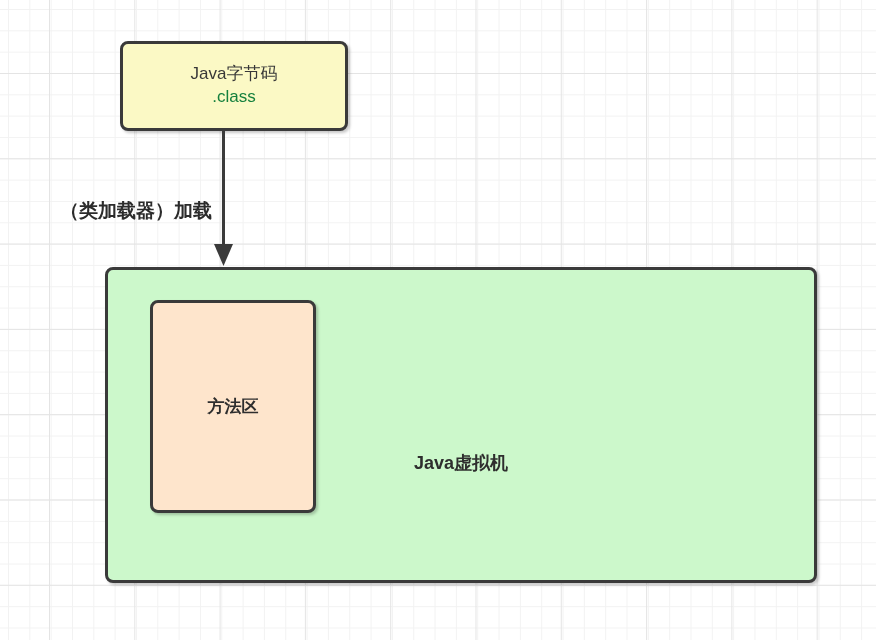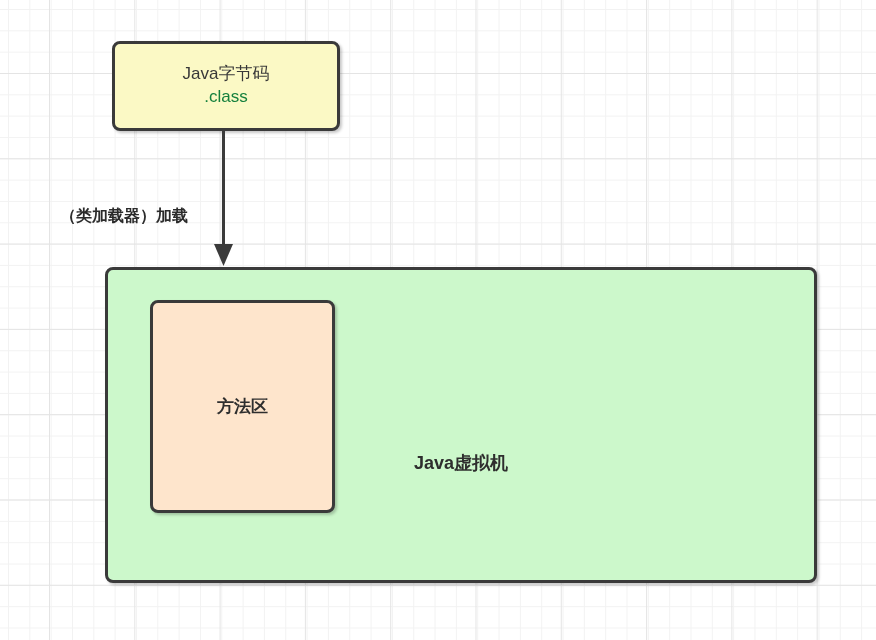--- a/index.html
+++ b/index.html
@@ -27,21 +27,21 @@
     box-sizing: border-box;
     border: 3px solid #3a3a3a;
     border-radius: 8px;
     box-shadow: 2px 2px 3px rgba(0,0,0,0.22);
     display: flex;
     flex-direction: column;
     align-items: center;
     justify-content: center;
   }
   #bytecode-box {
-    left: 112px;
+    left: 120px;
     top: 41px;
     width: 228px;
     height: 90px;
     background: #fbf9c5;
   }
   #bytecode-box .title {
     font-size: 17px;
     color: #383838;
     line-height: 1.35;
   }
@@ -53,21 +53,21 @@
   #jvm-box {
     left: 105px;
     top: 267px;
     width: 712px;
     height: 316px;
     background: #ccf8cb;
   }
   #method-area-box {
     left: 150px;
     top: 300px;
-    width: 185px;
+    width: 166px;
     height: 213px;
     background: #fee5cc;
     align-items: center;
   }
   #method-area-box .label {
     font-size: 17px;
     font-weight: bold;
     color: #2e2e2e;
   }
   #jvm-label-layer {
@@ -88,22 +88,22 @@
   }
   #arrow-svg {
     position: absolute;
     left: 0;
     top: 0;
     pointer-events: none;
   }
   #arrow-label {
     position: absolute;
     left: 60px;
-    top: 206px;
-    font-size: 16px;
+    top: 198px;
+    font-size: 19px;
     font-weight: bold;
     color: #2b2b2b;
     white-space: nowrap;
   }
 </style>
 </head>
 <body>
 
 <div id="canvas">
 

